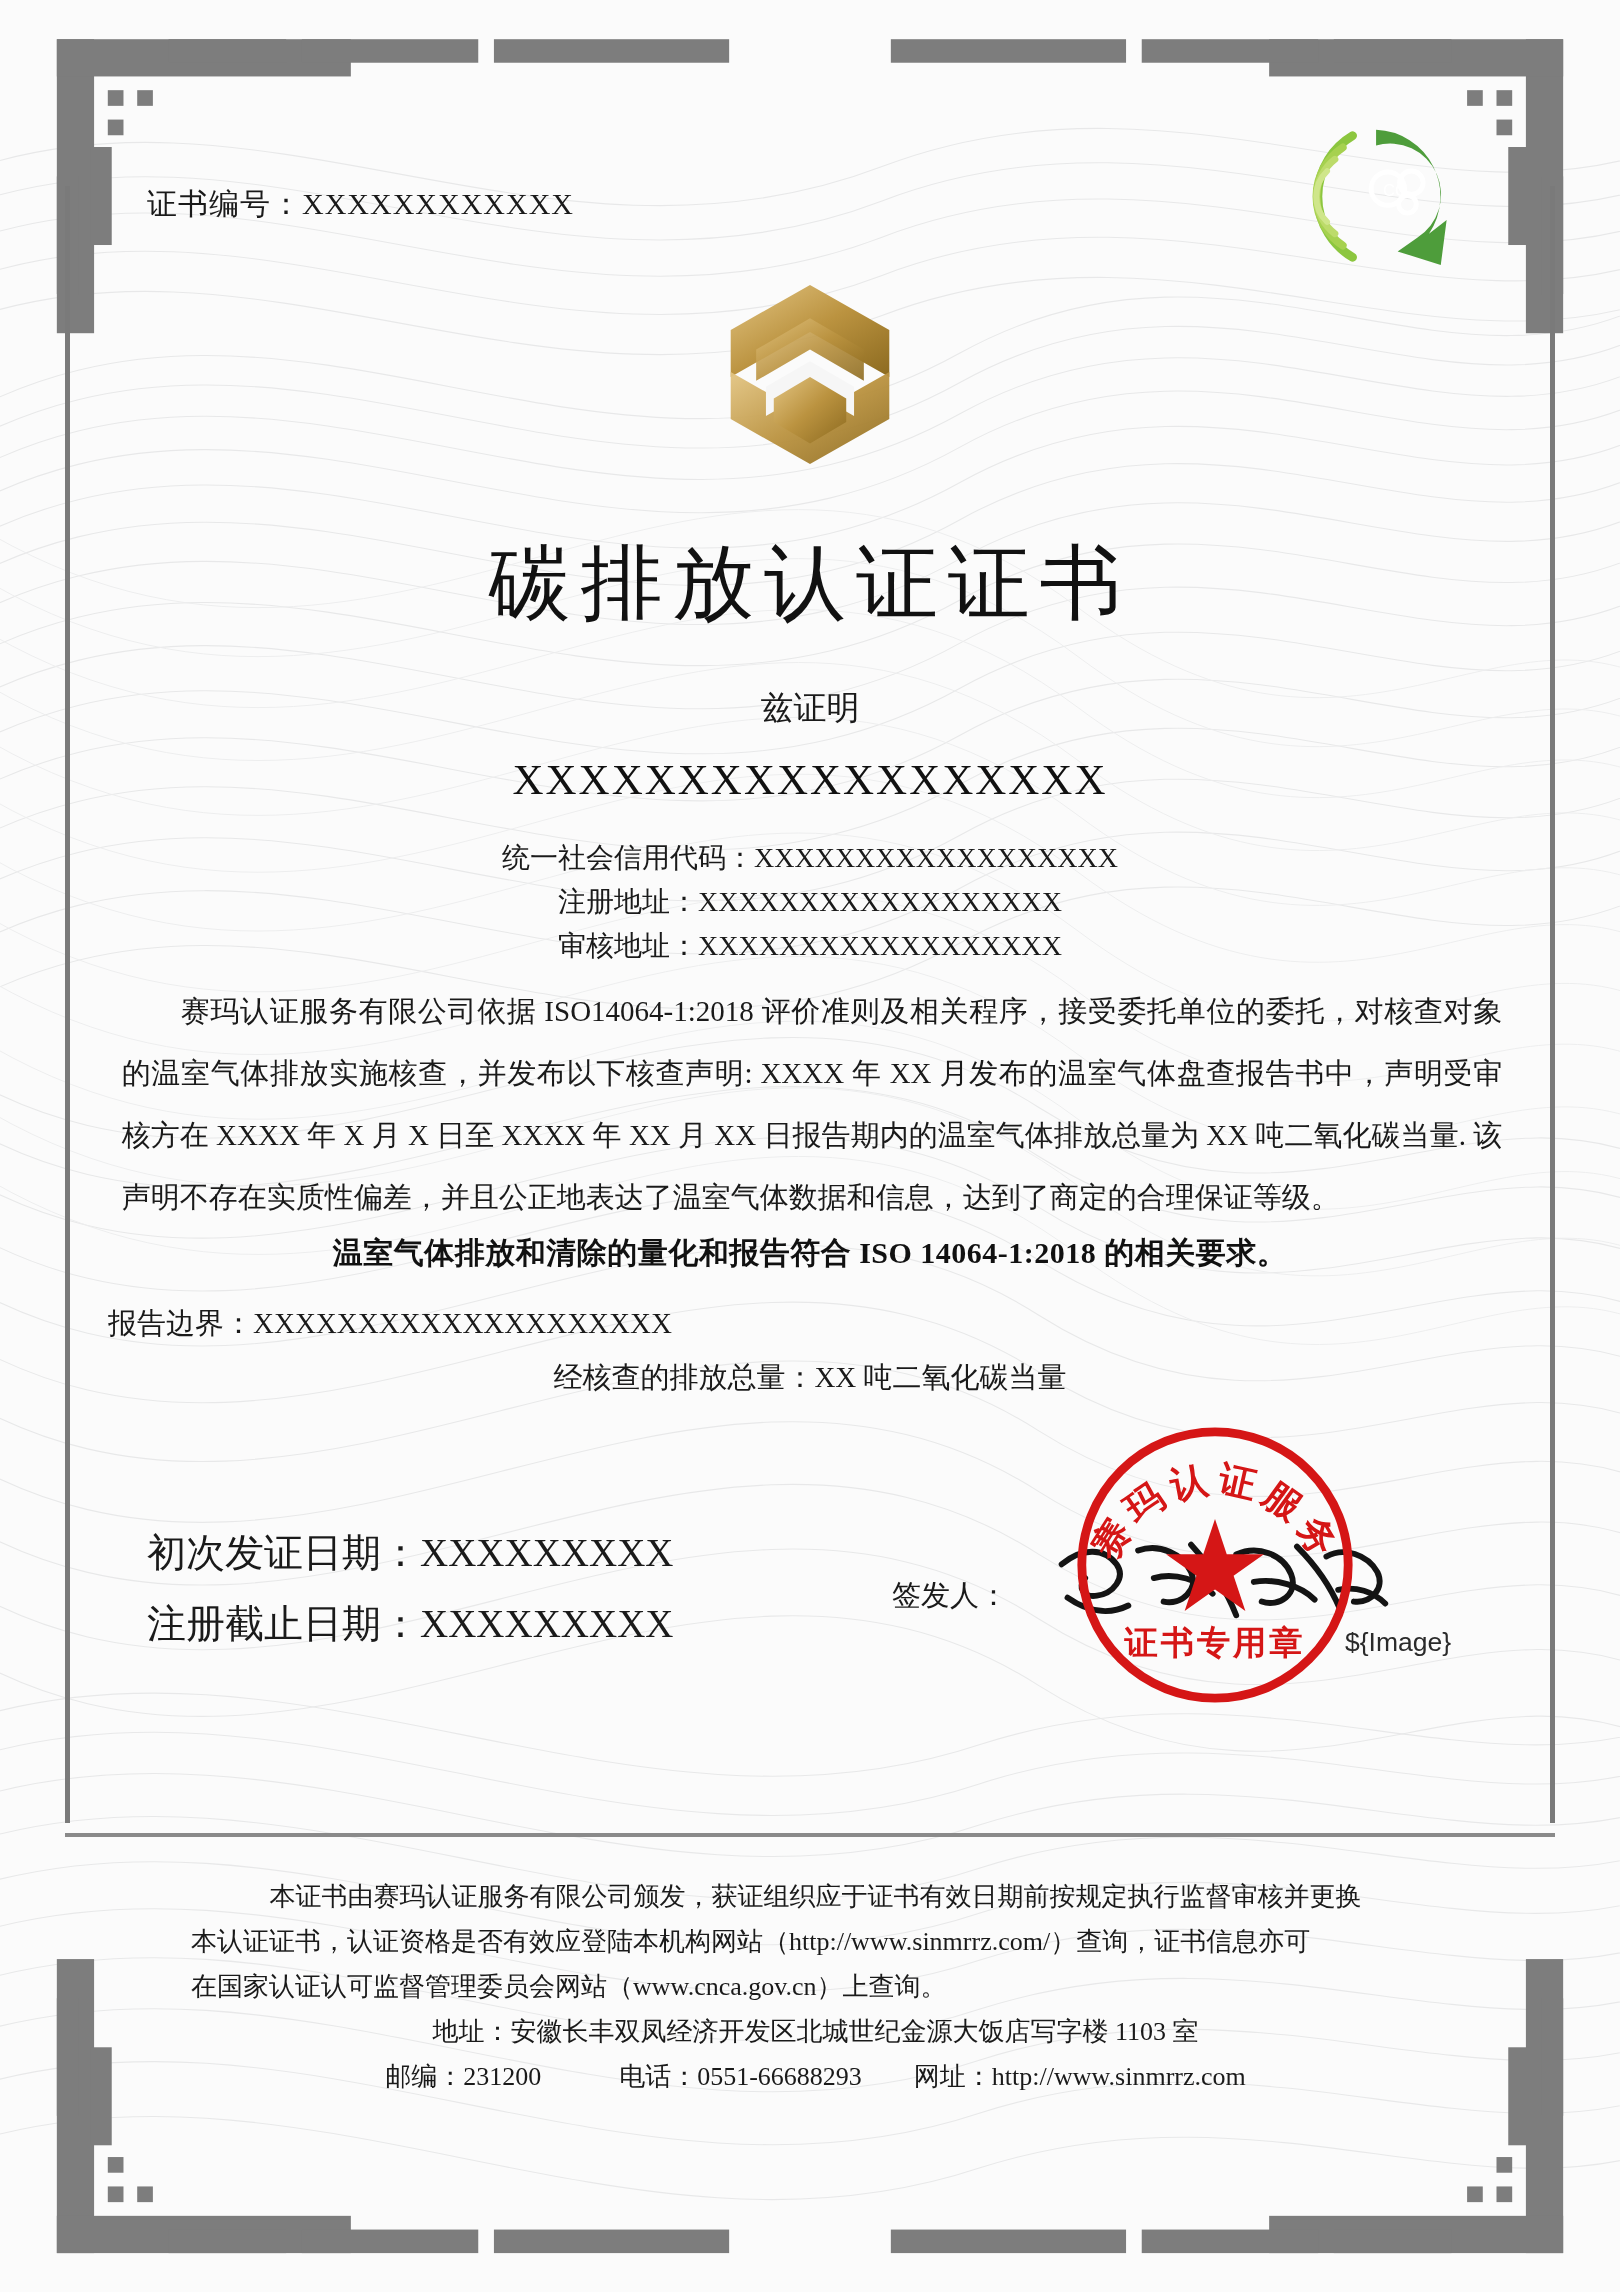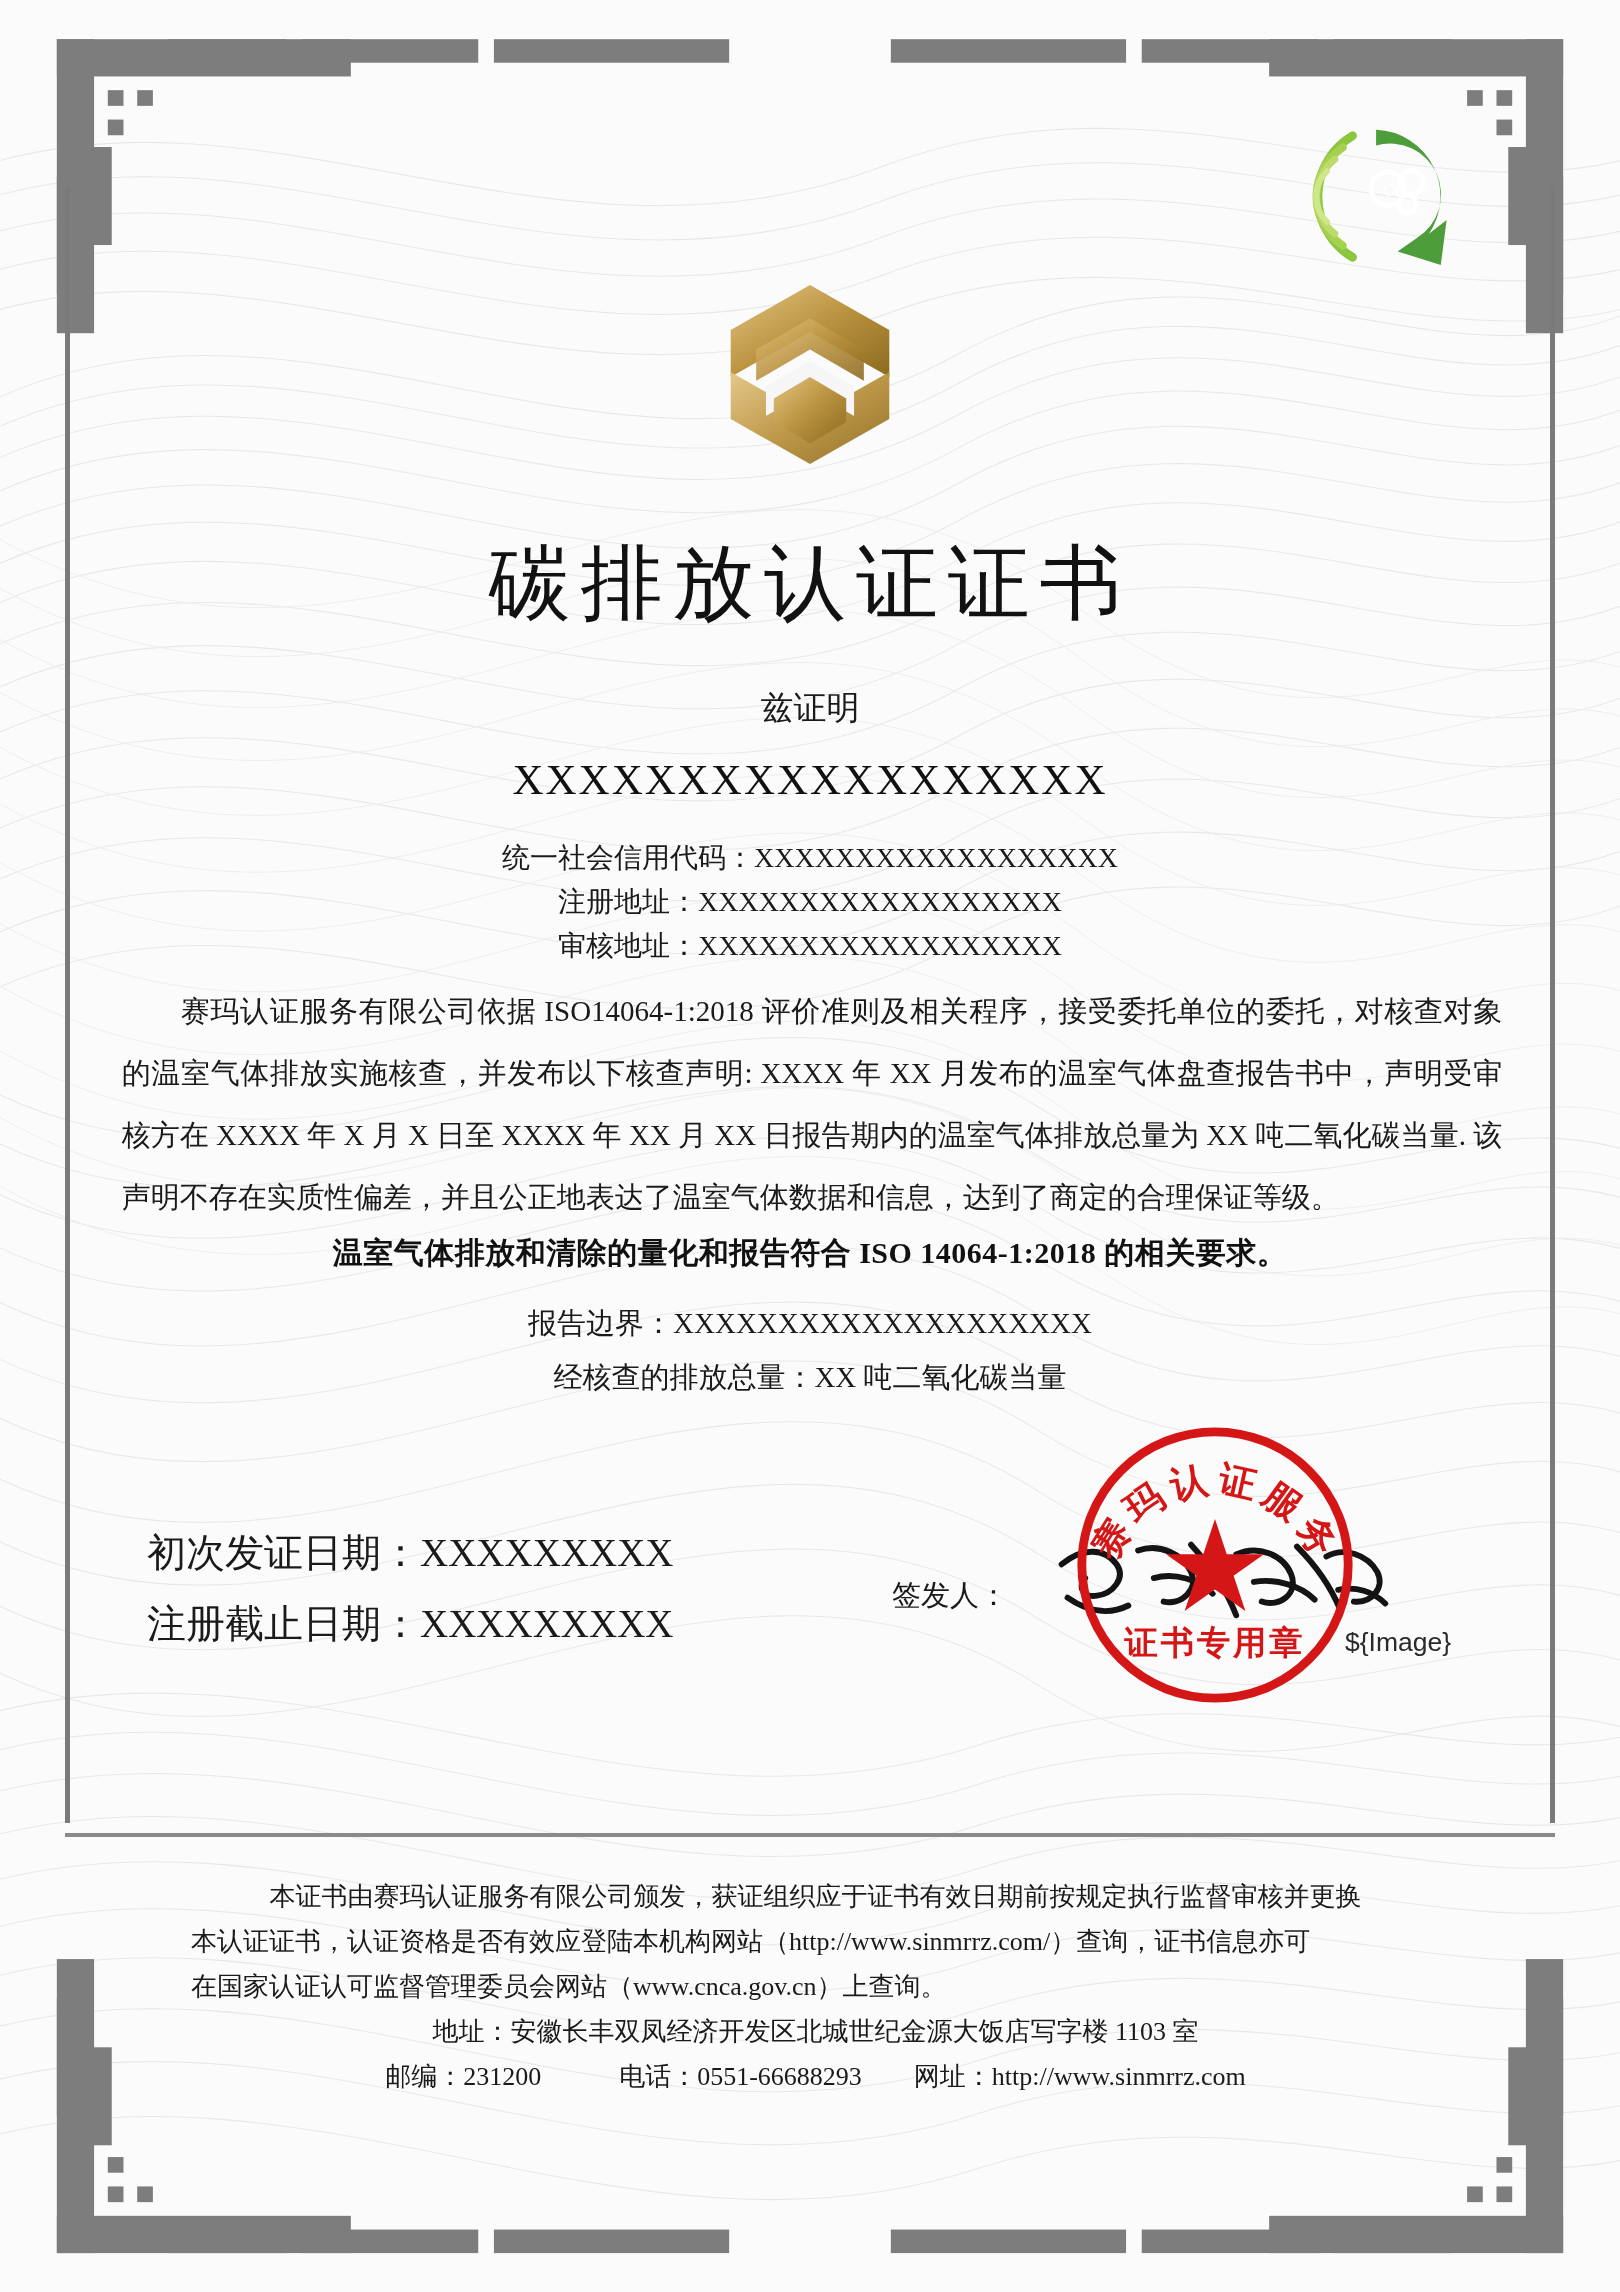--- a/index.html
+++ b/index.html
@@ -148,21 +148,21 @@
     font-size: 30px;
     font-weight: bold;
     color: #111;
     letter-spacing: 0.5px;
   }
 
   .boundary {
     position: absolute;
     left: 0; right: 0;
     top: 1304px;
-    text-align: center;
+    text-align: left;
     font-size: 29px;
     color: #1a1a1a;
   }
   .total {
     position: absolute;
     left: 0; right: 0;
     top: 1358px;
     text-align: center;
     font-size: 29px;
     color: #1a1a1a;
@@ -357,20 +357,21 @@
       <rect x="1539" y="2089" width="22" height="100"></rect>
     </g>
   </svg>
 
   <div class="vrule left" style="top:186px;bottom:470px;"></div>
   <div class="vrule right" style="top:186px;bottom:470px;"></div>
   <div class="divider-line"></div>
 
   <div class="content">
 
+    <div class="cert-no">证书编号：XXXXXXXXXXXX</div>
 
     <svg class="eco-logo" viewBox="0 0 200 160">
       <g fill="none" stroke-linecap="round">
         <path d="M72,18 A72,72 0 0 0 72,142" stroke="#8cc63f" stroke-width="9"></path>
         <path d="M62,30 A60,60 0 0 0 62,130" stroke="#a6d14f" stroke-width="8"></path>
         <path d="M54,42 A48,48 0 0 0 54,118" stroke="#bcdb6a" stroke-width="7"></path>
         <path d="M46,54 A36,36 0 0 0 46,106" stroke="#cfe68a" stroke-width="6"></path>
         <path d="M100,14 A66,66 0 0 1 100,146" stroke="#4f9e3d" stroke-width="0"></path>
       </g>
       <path d="M96,12 A68,68 0 0 1 150,118 L168,104 L162,150 L118,136 L138,122 A52,52 0 0 0 96,28 Z" fill="#4e9d3b"></path>

